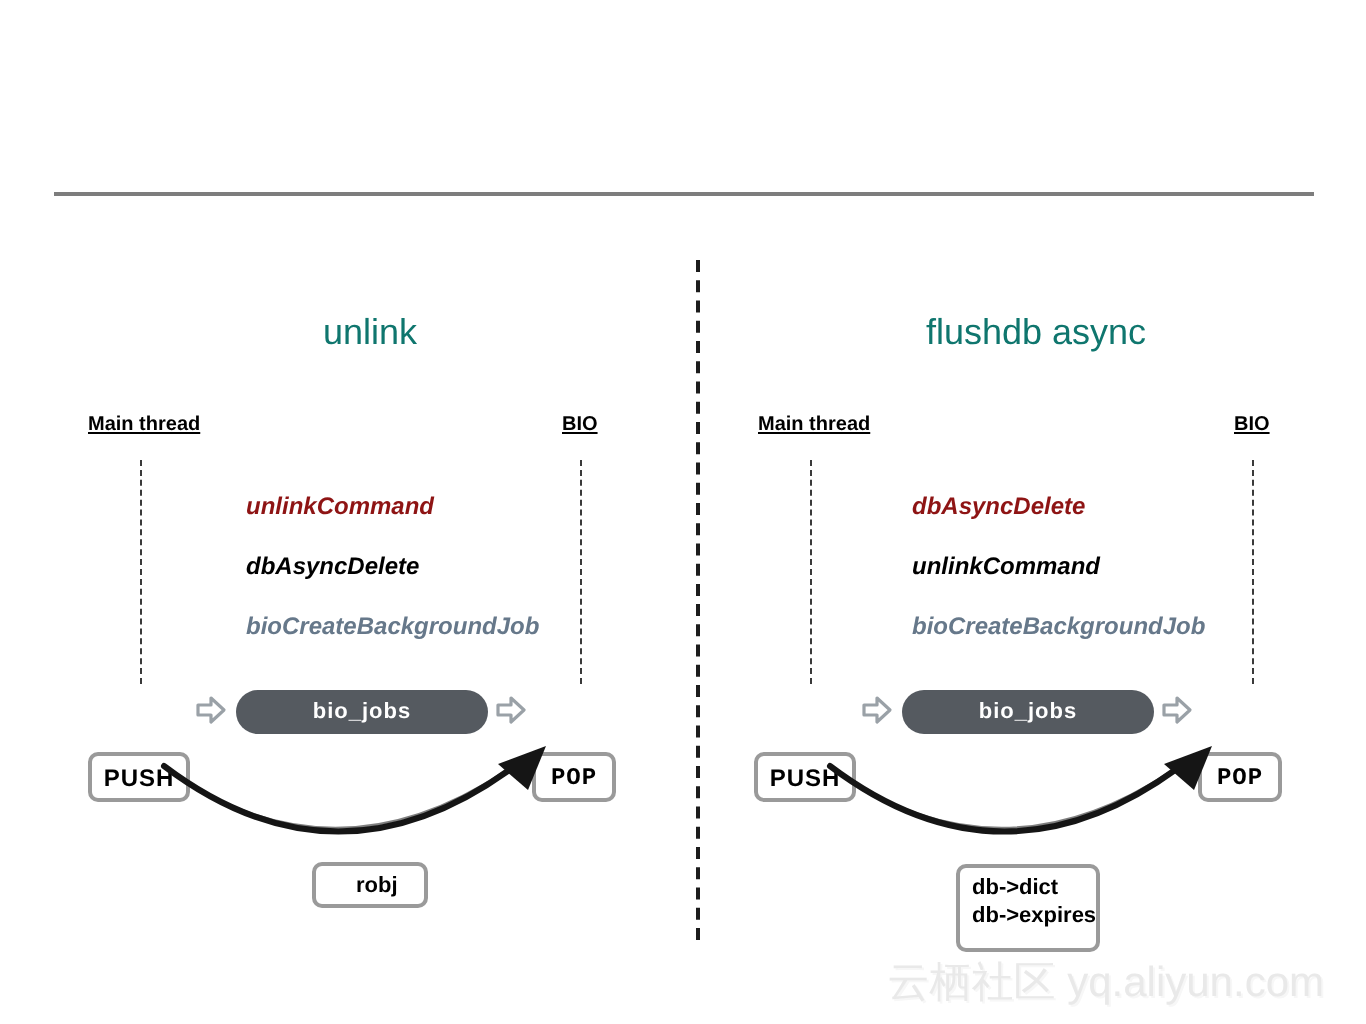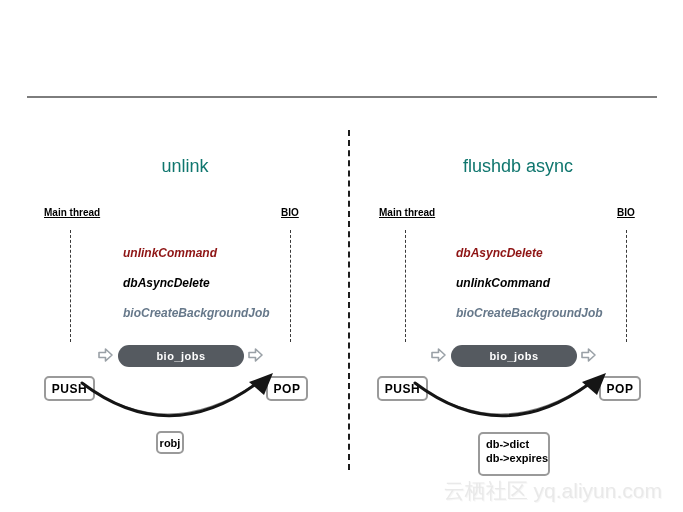--- a/index.html
+++ b/index.html
@@ -46,38 +46,38 @@
   .step.command { top:116px; color:#8e1414; }
   .step.delete  { top:146px; color:#000000; }
   .step.bio     { top:176px; color:#66788a; }
   .endpoint-box {
     position:absolute; top:213px; height:25px;
     border:2px solid #9a9a9a; border-radius:5px; background:#fff;
     display:flex; align-items:center; justify-content:center;
     font-size:12px; font-weight:bold; color:#000; letter-spacing:0.5px;margin-top:33px;
   }
   .push-box { left:4px;  width:51px; }
-  .pop-box  { left:226px; width:42px; }
+  .pop-box  { left:226px; width:42px;font-family:Liberation Mono, monospace; }
   .queue-pill {
     position:absolute; left:78px; top:215px; width:126px; height:22px;
     background:#555a60; border-radius:11px;
     display:flex; align-items:center; justify-content:center;
     font-size:11px; font-weight:bold; color:#ffffff; letter-spacing:0.5px;
   }
   .flow-arrow { position:absolute; top:217px; width:17px; height:16px; }
   .flow-arrow.one { left:57px; }
   .flow-arrow.two { left:207px; }
   .curve-svg { position:absolute; left:0; top:240px; width:250px; height:58px; }
   .result-box {
     position:absolute; border:2px solid #9a9a9a; border-radius:5px; background:#fff;
     font-size:11px; font-weight:bold; color:#000;
   }
   .result-box.single {
-    left:116px; top:301px; width:28px; height:23px;
-    display:flex; align-items:center; justify-content:center;
+    left:116px; top:301px; width:58px; height:23px;
+    display:flex; align-items:center; justify-content:flex-start;padding-left:20px;
   }
   .result-box.double {
     left:105px; top:302px; width:72px; height:44px;
     padding:3px 0 0 6px; line-height:14px;
   }
   .result-box .line { display:block; white-space:nowrap; }
   .watermark {
     position:absolute; right:21px; top:477px;
     font-size:21px; color:#e9e9e9; white-space:nowrap;
     text-shadow:1px 1px 0 #f7f7f7;

